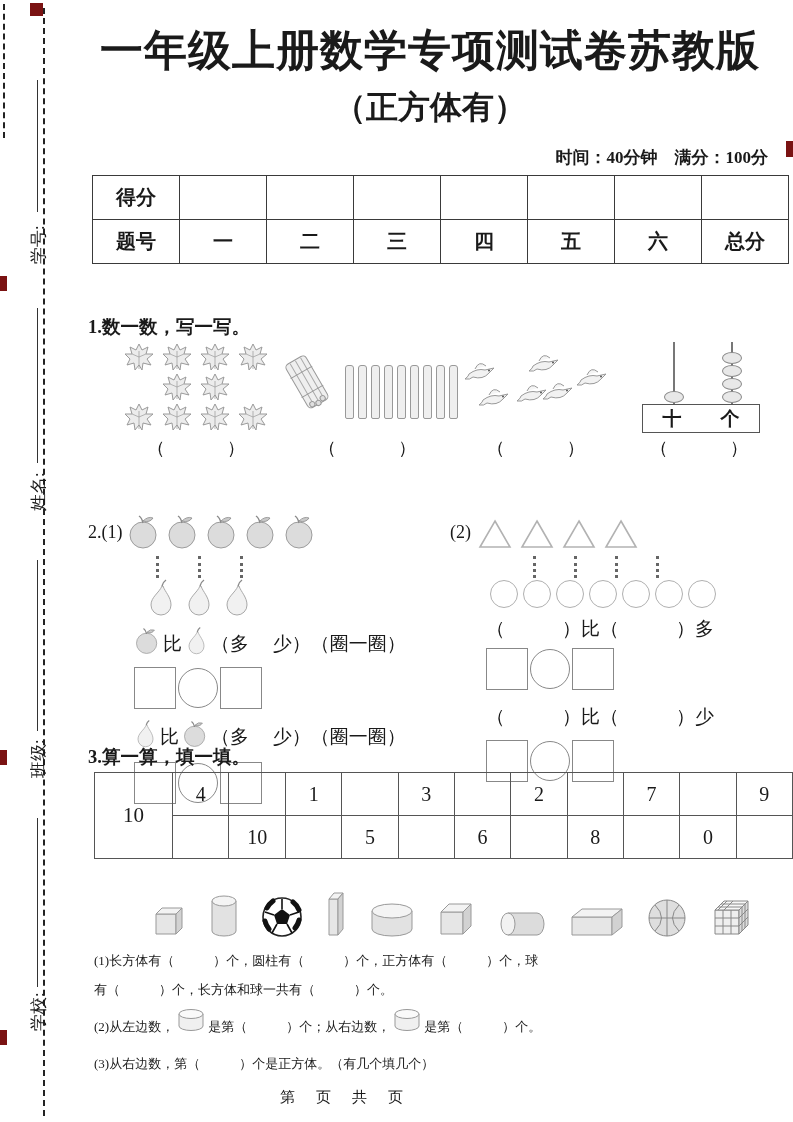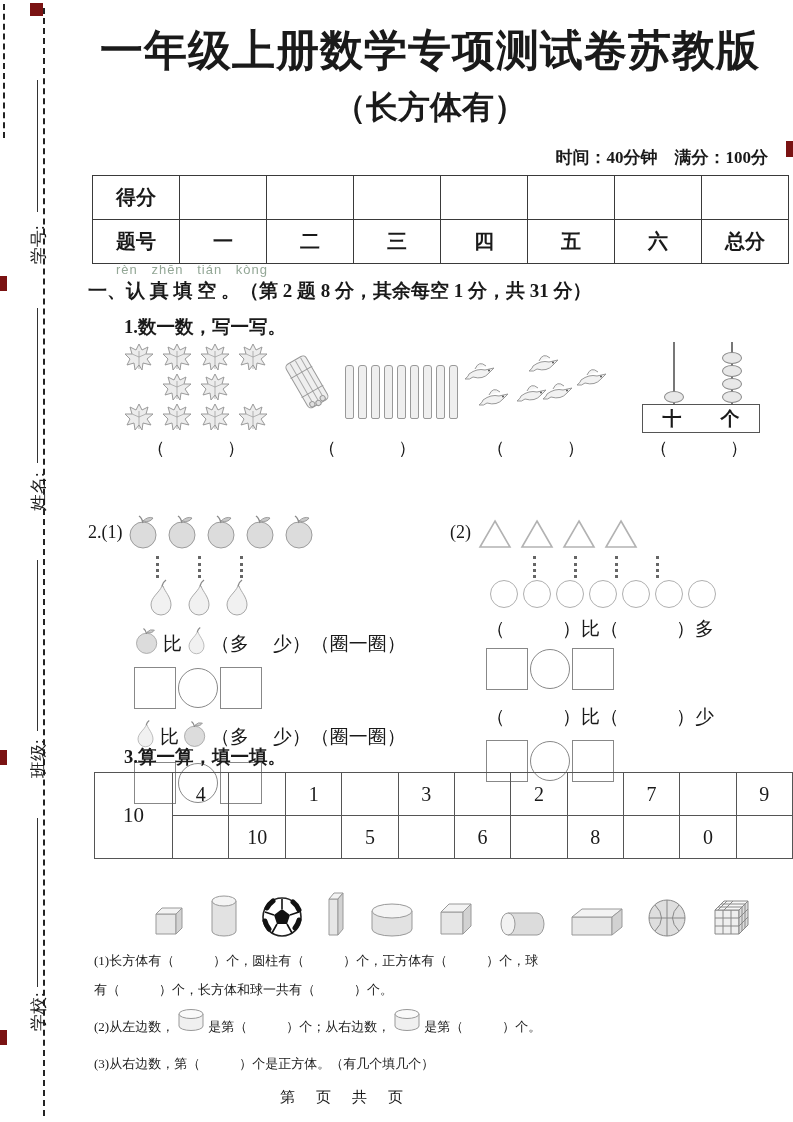--- a/index.html
+++ b/index.html
@@ -26,21 +26,21 @@
   .score-table{position:absolute;left:92px;top:175px;border-collapse:collapse;table-layout:fixed;}
   .score-table td{border:1.6px solid #3a3a3a;width:84px;height:41px;text-align:center;
                   font-size:20px;font-weight:600;}
 
   
   .sec{position:absolute;left:88px;top:262px;width:690px;}
   .pinyin{margin-left:28px;font-family:"Liberation Sans",sans-serif;font-size:13px;
           color:#93a796;word-spacing:9px;letter-spacing:1px;}
   .sec-head{font-size:19px;font-weight:700;margin-top:1px;}
 
-  .q-label{position:absolute;left:88px;font-size:18.5px;font-weight:600;margin-left:36px;}
+  .q-label{position:absolute;left:88px;font-size:18.5px;font-weight:600;}
 
   
   .q1-graphics{position:absolute;left:118px;top:340px;width:662px;display:flex;justify-content:space-between;}
   .q1-group{display:flex;flex-direction:column;align-items:center;}
   .q1-art{height:94px;display:flex;flex-direction:column;justify-content:center;}
   .paren{font-size:18px;letter-spacing:2px;margin-top:2px;}
   .icon-row{display:flex;justify-content:center;}
   .leaves{width:158px;}
   .sticks-art{display:flex;align-items:flex-end;gap:4px;padding-bottom:4px;}
   .stick{display:inline-block;width:7px;height:52px;background:#efefef;border:1px solid #999;border-radius:3px 3px 2px 2px;}
@@ -121,21 +121,21 @@
   <div class="side-line" style="top:818px;height:169px;"></div>
   <div class="side-label" style="top:1000px;">学校:</div>
 
   <div class="red-mark" style="left:30px;top:3px;width:13px;height:13px;"></div>
   <div class="red-mark" style="left:0;top:276px;width:7px;height:15px;"></div>
   <div class="red-mark" style="left:786px;top:141px;width:7px;height:16px;"></div>
   <div class="red-mark" style="left:0;top:750px;width:7px;height:15px;"></div>
   <div class="red-mark" style="left:0;top:1030px;width:7px;height:15px;"></div>
 
   <div class="title">一年级上册数学专项测试卷苏教版</div>
-  <div class="subtitle">（长方体有）</div>
+  <div class="subtitle">（正方体有）</div>
   <div class="meta">时间：40分钟　满分：100分</div>
 
   <table class="score-table">
     <tbody>
         <tr>
       <td>得分</td>
       <td></td>
       <td></td>
       <td></td>
       <td></td>
@@ -149,24 +149,20 @@
       <td>二</td>
       <td>三</td>
       <td>四</td>
       <td>五</td>
       <td>六</td>
       <td>总分</td>
     </tr>
   </tbody>
     </table>
 
-  <div class="sec">
-    <div class="pinyin">rèn zhēn tián kòng</div>
-    <div class="sec-head">一、认 真 填 空 。（第 2 题 8 分，其余每空 1 分，共 31 分）</div>
-  </div>
 
   <div class="q-label" style="top:314px;">1.数一数，写一写。</div>
   <div class="q1-graphics">
     <div class="q1-group" style="width:158px;">
       <div class="q1-art leaves">
           <div class="icon-row">
   <span style="display:inline-block;width:38px;height:30px;">
     <svg width="36" height="30" viewBox="0 0 34 30">
       <path d="M17 2 L20 8 L26 5 L24 12 L31 12 L25 17 L29 23 L21 21 L20 28 L17 23 L13 28 L12 21 L5 23 L8 17 L3 12 L10 12 L8 5 L14 8 Z" fill="#ececec" stroke="#9a9a9a" stroke-width="1"></path>
       <path d="M17 9 L17 27 M17 15 L10 12 M17 15 L24 12" stroke="#9a9a9a" stroke-width="0.7" fill="none"></path>

